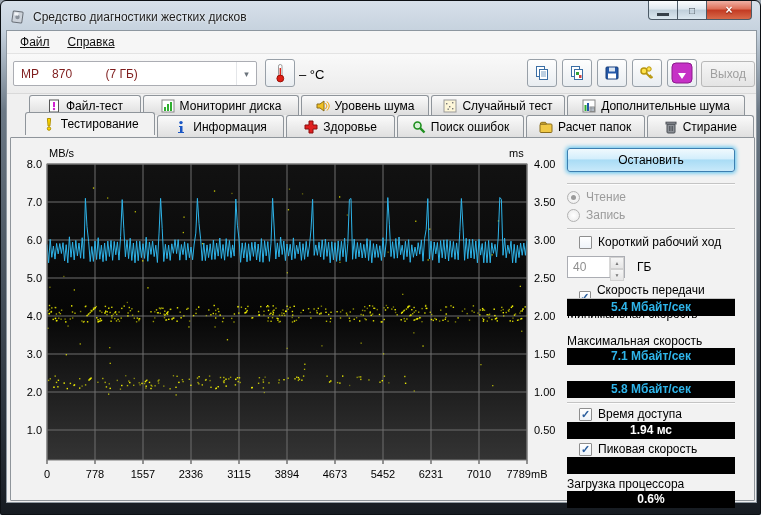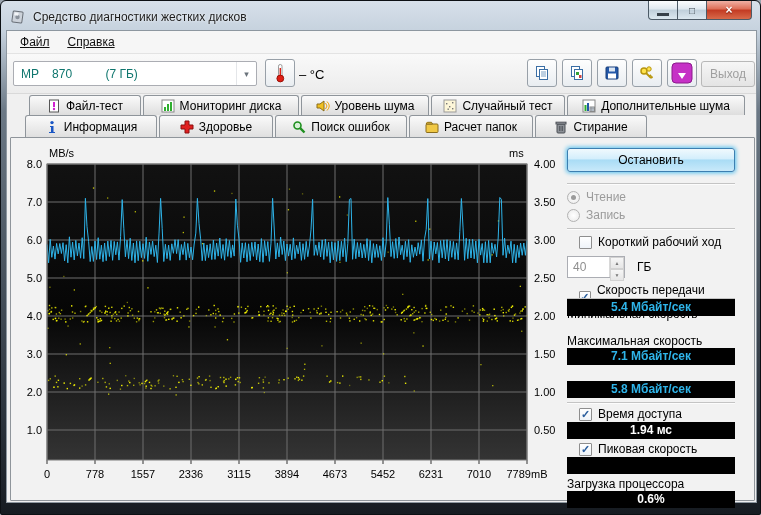--- a/index.html
+++ b/index.html
@@ -22,21 +22,21 @@
   
   .client{position:absolute;left:5px;top:29px;width:751px;height:473px;background:#f0f0f0;border:1px solid #8d97a0;}
   
   .menubar{position:absolute;left:0;top:0;width:100%;height:23px;background:#f6f6f6;border-bottom:1px solid #e3e3e3;display:flex;align-items:center;padding-left:4px;}
   .menu-item{display:inline-block;padding:3px 9px;font-size:12px;color:#111;text-decoration:underline;}
   .menu-item::first-letter{text-decoration:underline;}
   
   .toolbar{position:absolute;left:0;top:23px;width:100%;height:40px;background:linear-gradient(#f9f9f9,#ececec);border-bottom:1px solid #d9d9d9;}
   .combo{position:absolute;left:6px;top:7px;width:244px;height:25px;background:#fff;border:1px solid #abadb3;border-radius:2px;
     display:flex;align-items:center;}
-  .combo-text{flex:1;font-size:12px;color:#0f766e;padding-left:7px;white-space:pre;overflow:hidden;}
+  .combo-text{flex:1;font-size:12px;color:#7f1d1d;padding-left:7px;white-space:pre;overflow:hidden;}
   .combo-arrow{width:20px;text-align:center;color:#6a737b;font-size:9px;border-left:1px solid #e4e6e9;align-self:stretch;display:flex;align-items:center;justify-content:center;}
   .tool-btn{position:absolute;top:5px;width:30px;height:28px;border:1px solid #98a0a8;border-radius:3px;
     background:linear-gradient(#fefefe,#e9edf1);display:flex;align-items:center;justify-content:center;}
   .temp-label{position:absolute;left:292px;top:13px;font-size:13px;color:#000;}
   .exit-btn{position:absolute;left:694px;top:7px;width:54px;height:26px;border:1px solid #b8b8b8;border-radius:3px;
     background:linear-gradient(#f6f6f6,#e4e4e4);color:#9f9f9f;font-size:12px;text-align:center;line-height:24px;}
   
   .tabzone{position:absolute;left:0;top:63px;width:100%;height:44px;}
   .tab-row{display:flex;position:absolute;left:0;width:100%;}
   .tab-row.r1{top:1px;padding-left:22px;}
@@ -199,20 +199,27 @@
               <rect x="1" y="1" width="12" height="12" fill="#fff" stroke="#888"></rect>
               <rect x="2.5" y="6" width="2" height="6" fill="#2fae2f"></rect>
               <rect x="5" y="4" width="2" height="8" fill="#2458a8"></rect>
               <rect x="8" y="8" width="4.5" height="4.5" fill="#cfe0f2" stroke="#888"></rect>
               <path d="M9.5 8v4.5M11 8v4.5M8 9.5h4.5M8 11h4.5" stroke="#888" stroke-width="0.5"></path>
             </svg>
           <span>Дополнительные шума</span>
         </div>
       </div>
       <div class="tab-row r2">
+        <div class="tab active" style="width:136px;">
+          <svg class="ticon" viewBox="0 0 14 14">
+              <polygon points="5.4,1.5 8.6,1.5 7.9,9 6.1,9" fill="#ffd800" stroke="#b09000"></polygon>
+              <circle cx="7" cy="11.6" r="1.7" fill="#ffd800" stroke="#b09000"></circle>
+            </svg>
+          <span>Тестирование</span>
+        </div>
         <div class="tab" style="width:132px;">
           <svg class="ticon" viewBox="0 0 14 14">
               <circle cx="7" cy="2.6" r="1.7" fill="#1a56c4"></circle>
               <path d="M5 6h3.5v6H10v1H4v-1h2V7H5z" fill="#1a56c4"></path>
             </svg>
           <span>Информация</span>
         </div>
         <div class="tab" style="width:114px;">
           <svg class="ticon" viewBox="0 0 14 14">
               <path d="M5 1h4v4h4v4H9v4H5V9H1V5h4z" fill="#e02020" stroke="#8a0f0f"></path>

